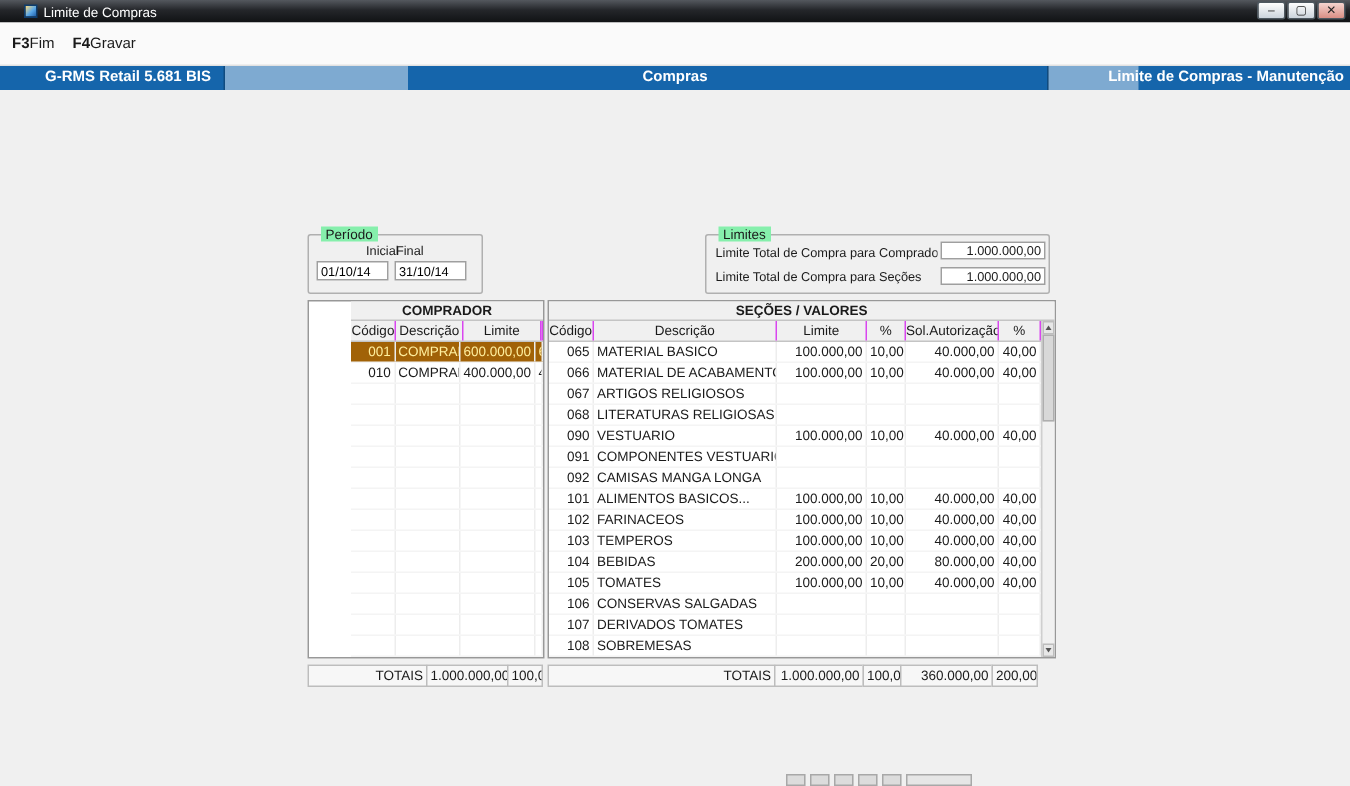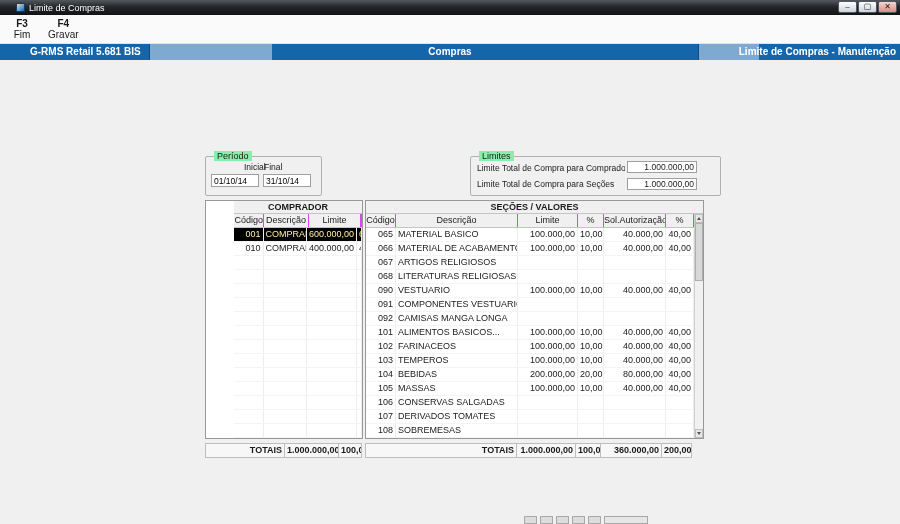--- a/index.html
+++ b/index.html
@@ -21,71 +21,71 @@
     width:19px; height:12px; border:1px solid #4e5860; border-radius:2px;
     background:linear-gradient(#fefefe,#ccd4dc); font-size:8px; line-height:10px;
     text-align:center; color:#222; cursor:default;
   }
   .wbtn.close { background:linear-gradient(#f4d4cf,#d98f85); }
   
   .toolbar {
     position:absolute; top:15px; left:0; right:0; height:29px; background:#fafafa;
     border-bottom:1px solid #e2e2e2; display:flex; align-items:center; padding-left:8px; gap:12px;
   }
-  .tb-item { display:flex; flex-direction:column; align-items:center; min-width:28px; }
+  .tb-item { display:flex; flex-direction:row; align-items:center; min-width:28px; }
   .tb-key { font-weight:bold; font-size:10px; }
   .tb-label { font-size:10px; }
   
   .bluebar { position:absolute; top:44px; left:0; right:0; height:16px; background:#1565ab; color:#fff; font-weight:bold; font-size:10px; }
   .bb-app { position:absolute; left:30px; top:0; line-height:16px; }
   .bb-center { position:absolute; left:0; right:0; top:0; line-height:16px; text-align:center; }
   .bb-right { position:absolute; right:4px; top:0; line-height:16px; }
   .bb-sep { position:absolute; top:0; bottom:0; width:1px; background:rgba(255,255,255,.45); box-shadow:-1px 0 0 rgba(0,0,0,.25); }
   .bb-sep.s1 { left:150px; } .bb-sep.s2 { right:141px; }
   
   .group { position:absolute; border:1px solid #b0b0b0; border-radius:2px; }
   .group-legend { position:absolute; top:-6px; left:8px; background:#86efac; padding:0 3px; font-size:9px; }
   #periodo { left:205px; top:156px; width:117px; height:40px; }
-  #limites { left:470px; top:156px; width:251px; height:40px; }
+  #limites { left:470px; top:156px; width:230px; height:40px; }
   .fld-label { position:absolute; font-size:8.5px; white-space:nowrap; }
   .txt {
     position:absolute; height:13px; background:#fff; border:1px solid #9f9f9f;
     font-family:"Liberation Sans", sans-serif; font-size:8.5px; padding:0 2px;
   }
   #inicial-input { left:5px; top:17px; width:48px; }
   #final-input { left:57px; top:17px; width:48px; }
   .lim-label1 { left:6px; top:6px; width:148px; overflow:hidden; }
   .lim-label2 { left:6px; top:22px; width:148px; overflow:hidden; }
   .lim-val { position:absolute; left:156px; width:70px; height:12px; background:#fff; border:1px solid #9f9f9f;
              font-size:8.5px; line-height:11px; text-align:right; padding:0 2px; }
   .lim-val.v1 { top:4px; } .lim-val.v2 { top:21px; }
   
   .tablebox { position:absolute; background:#fff; border:1px solid #989898; }
   #comprador { left:205px; top:200px; width:158px; height:239px;padding-left:28px; }
   #secoes { left:365px; top:200px; width:339px; height:239px; }
   .t-title { height:13px; line-height:12px; text-align:center; font-weight:bold; font-size:9px; background:#f0f0f0; border-bottom:1px solid #c4c4c4; }
   .t-head { display:flex; height:14px; background:#f0f0f0; border-bottom:1px solid #c4c4c4; }
   .hc { font-size:9px; line-height:13px; text-align:center; border-right:1px solid #d946ef; overflow:hidden; white-space:nowrap; }
   .row { display:flex; height:14px; border-bottom:1px solid #f4f4f4; }
-  .row.selected { background:#000000; color:#ffef9e; }
+  .row.selected { background:#a16207; color:#ffef9e; }
   .c { font-size:9px; line-height:13px; padding:0 2px; border-right:1px solid #ededed; overflow:hidden; white-space:nowrap; }
   .r { text-align:right; }
   .w0{width:32px}.w1{width:47px}.w2{width:55px}.w3{flex:1}
   .s0{width:30px}.s1{width:122px}.s2{width:60px}.s3{width:26px}.s4{width:62px}.s5{flex:1}
   .sec-main { display:flex; }
   .sec-table { width:328px; }
   .vscroll { width:9px; position:relative; background:#f1f1f1; border-left:1px solid #cfcfcf; height:224px; }
   .vs-btn { position:absolute; left:0; right:0; height:9px; background:#e7e7e7; border:1px solid #bdbdbd; display:flex; align-items:center; justify-content:center; }
   .vs-btn.up { top:0; } .vs-btn.down { bottom:0; }
   .tri-up { width:0; height:0; border-left:2.5px solid transparent; border-right:2.5px solid transparent; border-bottom:3.5px solid #555; }
   .tri-down { width:0; height:0; border-left:2.5px solid transparent; border-right:2.5px solid transparent; border-top:3.5px solid #555; }
   .vs-thumb { position:absolute; top:9px; left:0; right:0; height:58px; background:#d8d8d8; border:1px solid #aeaeae; }
   
   #totals { position:absolute; left:205px; top:443px; width:499px; height:15px; display:flex; }
-  .tgroup { display:flex;font-weight:bold; }
+  .tgroup { display:flex; }
   .tg1 { width:158px; margin-right:2px; }
   .tg2 { width:330px; }
   .tc { font-size:9px; line-height:13px; border:1px solid #bdbdbd; background:#f7f7f7; padding:0 2px;
         text-align:right; overflow:hidden; white-space:nowrap; }
   .tc + .tc { margin-left:-1px; }
   .tl1{width:80px}.tv1{width:55px}.tv2{width:24px}
   .tl2{width:152px}.tv3{width:60px}.tv4{width:26px}.tv5{width:62px}.tv6{width:31px}
   
   #taskbar { position:absolute; left:524px; top:516px; height:8px; display:flex; gap:3px; }
   .tk { width:13px; height:8px; background:#dcdcdc; border:1px solid #a8a8a8; }
@@ -339,21 +339,21 @@
             <div class="row">
               <div class="c s0 r">104</div>
               <div class="c s1">BEBIDAS</div>
               <div class="c s2 r">200.000,00</div>
               <div class="c s3 r">20,00</div>
               <div class="c s4 r">80.000,00</div>
               <div class="c s5 r">40,00</div>
             </div>
             <div class="row">
               <div class="c s0 r">105</div>
-              <div class="c s1">MASSAS</div>
+              <div class="c s1">TOMATES</div>
               <div class="c s2 r">100.000,00</div>
               <div class="c s3 r">10,00</div>
               <div class="c s4 r">40.000,00</div>
               <div class="c s5 r">40,00</div>
             </div>
             <div class="row">
               <div class="c s0 r">106</div>
               <div class="c s1">CONSERVAS SALGADAS</div>
               <div class="c s2 r"></div>
               <div class="c s3 r"></div>

